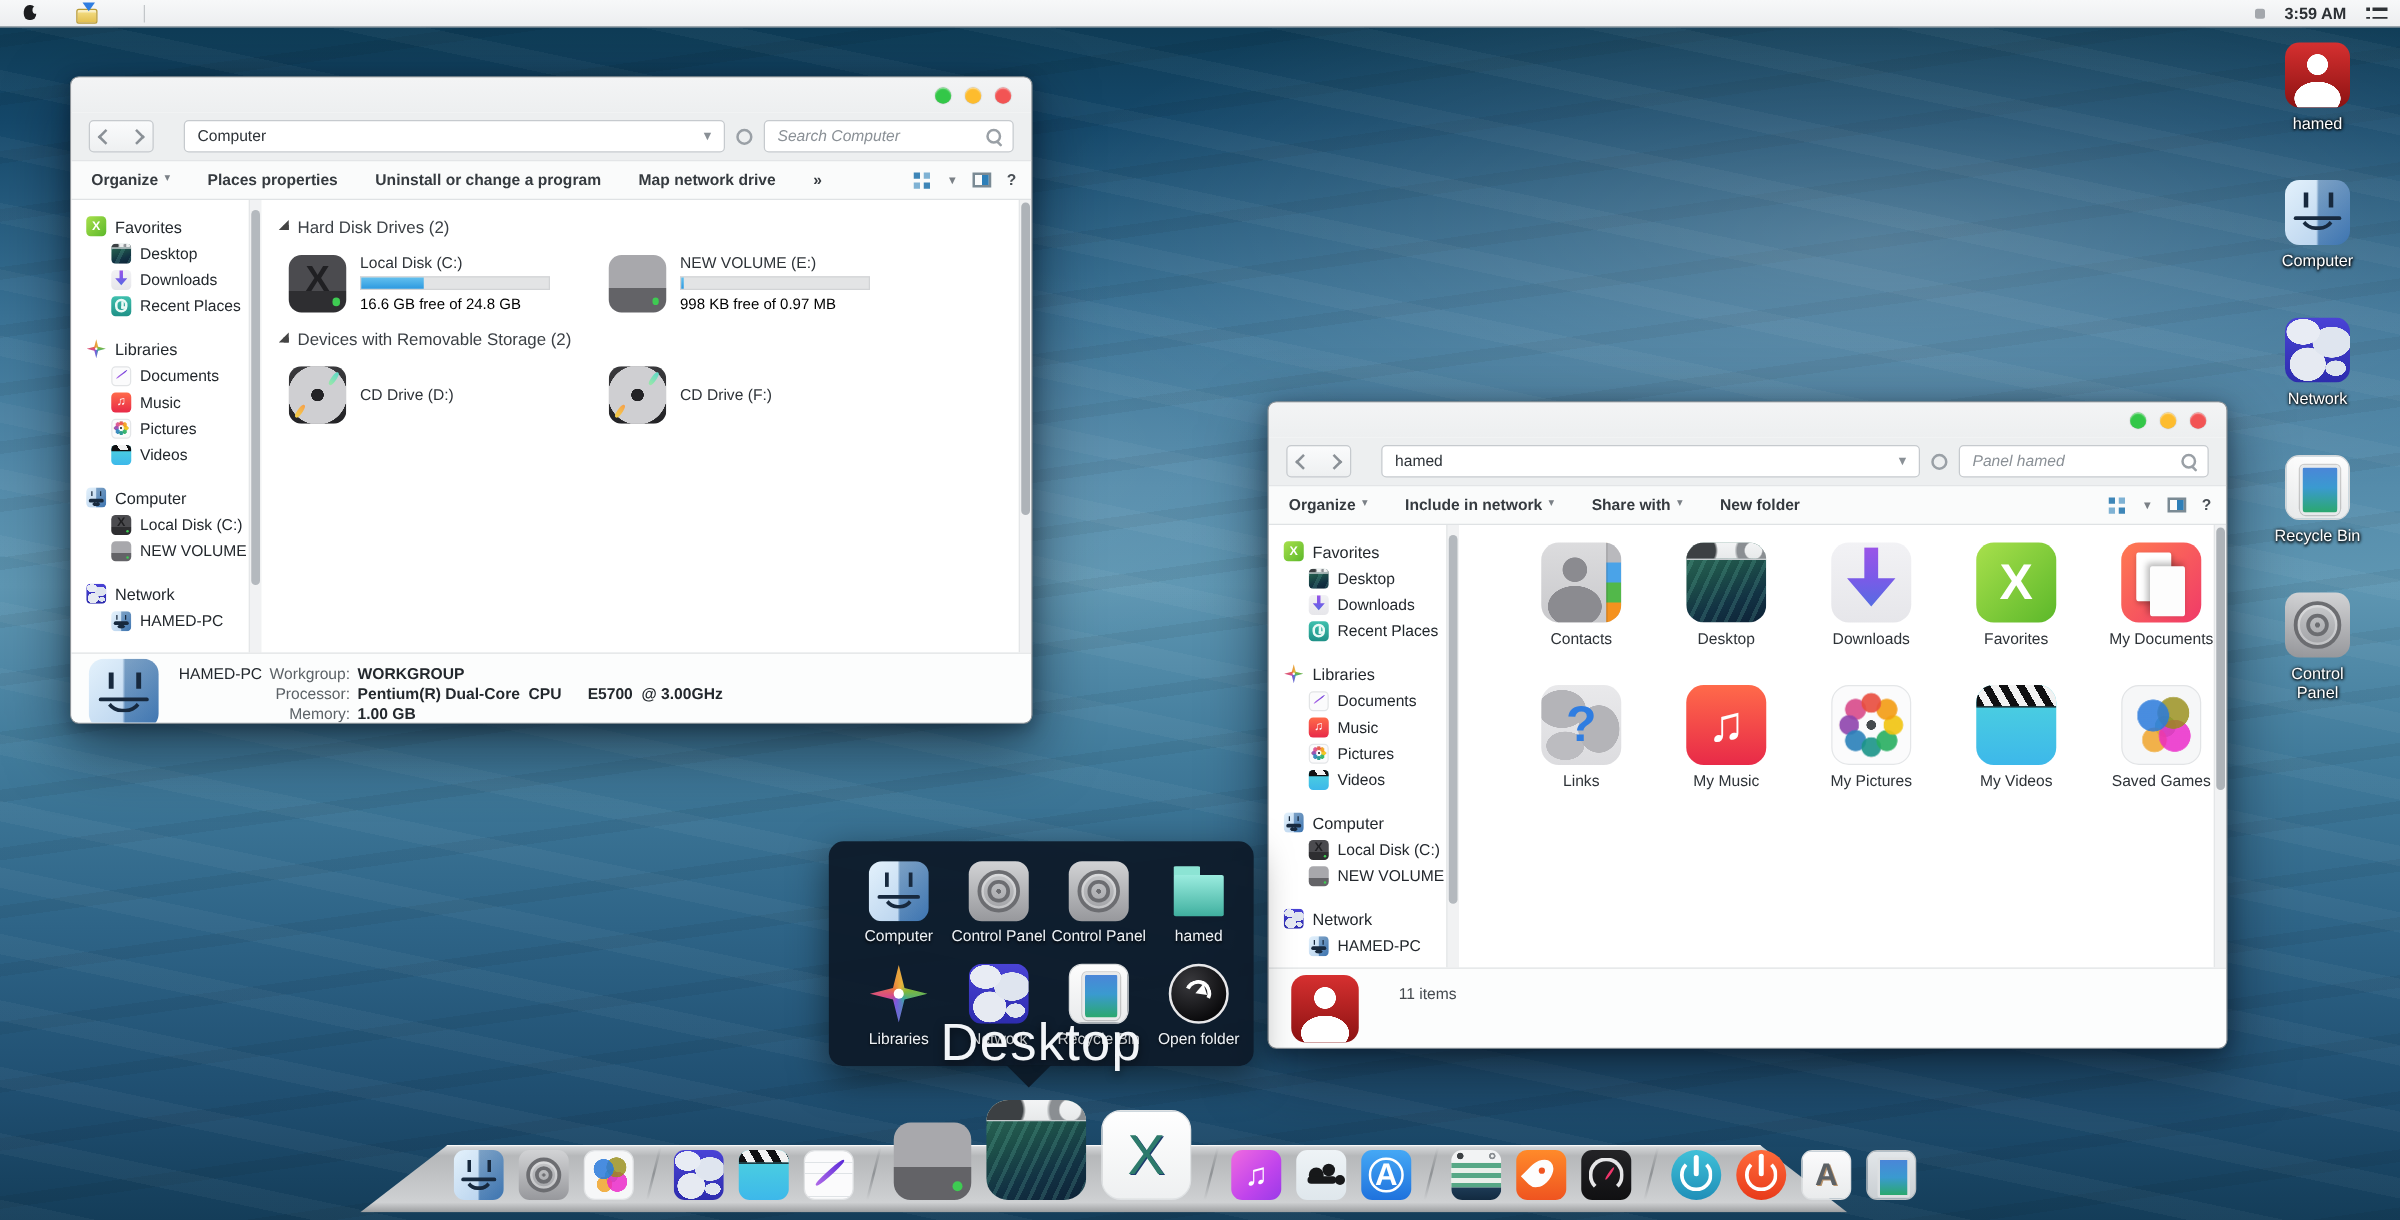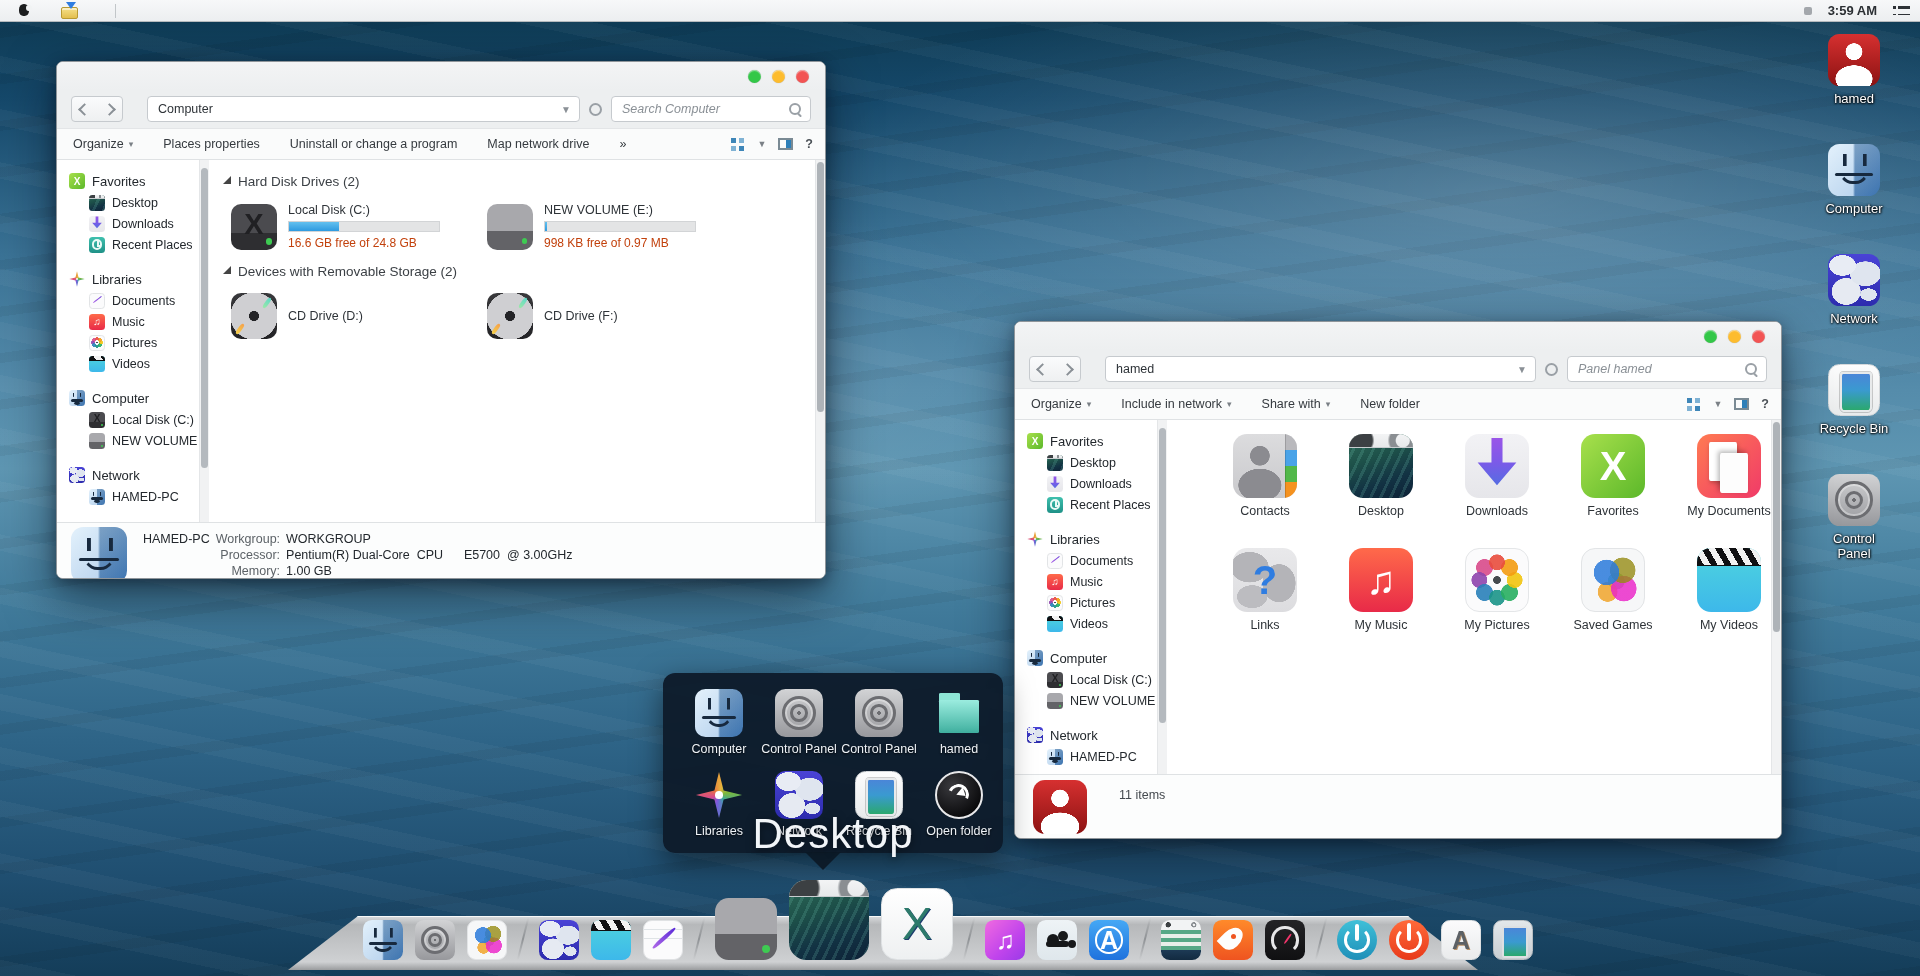--- a/index.html
+++ b/index.html
@@ -335,21 +335,21 @@
 .refresh-btn { width:13px; height:13px; border:2px solid #9aa0a6; border-radius:50%; margin:0 9px; }
 .searchbox { width:200px; height:26px; background:#fff; border:1px solid #c6cace; border-radius:4px;
   display:flex; align-items:center; padding:0 8px 0 10px; }
 .searchbox .ph { font-size:12.5px; font-style:italic; color:#8a9096; }
 .searchbox .mag { margin-left:auto; position:relative; width:14px; height:14px; }
 .searchbox .mag::before { content:""; position:absolute; left:1px; top:1px; width:8px; height:8px; border:2px solid #9aa0a6; border-radius:50%; }
 .searchbox .mag::after { content:""; position:absolute; right:0; bottom:0; width:5px; height:2px; background:#9aa0a6; transform:rotate(45deg); border-radius:2px; }
 
 .toolbar { height:32px; background:#fafbfb; border-top:1px solid #e3e5e7; border-bottom:1px solid #dfe2e4;
   display:flex; align-items:center; padding:0 16px; position:relative; }
-.tb-item { font-size:12.5px; color:#353a3f; margin-right:30px; display:flex; align-items:center; gap:5px; }
+.tb-item { font-size:12.5px; color:#353a3f; margin-right:30px; display:flex; align-items:flex-start; gap:5px;font-weight:bold; }
 .tb-item .dd { font-size:9px; color:#7a8086; }
 .tb-right { position:absolute; right:12px; display:flex; align-items:center; gap:12px; }
 .tb-viewgrid { position:relative; width:14px; height:13px; }
 .tb-viewgrid::before { content:""; position:absolute; left:0; top:0; width:5px; height:5px; background:#3e86b8;
   box-shadow:8px 0 0 #7fb2d4, 0 8px 0 #7fb2d4, 8px 8px 0 #3e86b8; }
 .tb-caret { font-size:9px; color:#7a8086; }
 .tb-preview { width:15px; height:12px; border:2px solid #7a8a94;
   background:linear-gradient(90deg, transparent 0 50%, #2e7fb8 50% 100%); }
 .tb-help { font-size:12.5px; color:#4a5056; font-weight:bold; }
 
@@ -367,33 +367,33 @@
 .content { flex:1; position:relative; overflow:hidden; }
 
 
 .grp-head { display:flex; align-items:center; gap:7px; font-size:13.5px; color:#3c4146; margin:14px 0 4px 14px; }
 .tri { width:0; height:0; border:4px solid transparent; border-right-color:#444; border-bottom-color:#444; margin-top:-4px; }
 .drv-grid { display:grid; grid-template-columns:256px 256px; margin-left:22px; }
 .drv-item { display:flex; gap:11px; margin-top:10px; align-items:center; }
 .drv-text .nm { font-size:12.5px; color:#2e3338; }
 .drv-bar { width:152px; height:11px; background:#e3e4e5; border:1px solid #d2d4d6; margin-top:4px; }
 .drv-bar .fill { height:100%; background:linear-gradient(180deg,#63c0ee,#2e9ae0); }
-.drv-text .free { font-size:12px; color:#c2410c; margin-top:4px; }
+.drv-text .free { font-size:12px; color:#000000; margin-top:4px; }
 .cd-item .nm { font-size:12.5px; color:#2e3338; }
 .c-scroll { position:absolute; right:0; top:0; bottom:0; width:10px; background:#f1f2f3; border-left:1px solid #e4e6e8; }
 .c-scroll .vthumb { position:absolute; left:1px; right:1px; border-radius:4px; background:#aeb3b8; }
 
 
 .details { position:relative; height:58px; border-top:1px solid #dfe2e4; background:#fcfdfd; display:flex; padding:4px 10px 0 14px; }
 .details .d-icon { margin-top:0; }
 .d-table { display:grid; grid-template-columns:max-content max-content auto; column-gap:6px; row-gap:0;
   margin-left:16px; margin-top:4px; align-content:start; }
 .d-name { font-size:12.5px; color:#23282d; grid-column:1; }
 .d-label { font-size:12.5px; color:#5c6267; text-align:right; grid-column:2; }
-.d-value { font-size:12.5px; color:#23282d; white-space:pre; grid-column:3; }
+.d-value { font-size:12.5px; color:#23282d; white-space:pre; grid-column:3;font-weight:bold; }
 .d-table > div { line-height:16px; }
 
 
 .hgrid { display:grid; grid-template-columns:repeat(5,116px); padding:14px 0 0 40px; }
 .hcell { width:116px; height:114px; display:flex; flex-direction:column; align-items:center; }
 .hcell .lbl { margin-top:6px; font-size:12.5px; color:#2e3338; }
 
 
 .statusbar { position:relative; height:66px; border-top:1px solid #dfe2e4; background:#fcfdfd; }
 .statusbar .s-icon { position:absolute; left:18px; top:5px; }
@@ -778,26 +778,26 @@
               </div>
               <div class="hcell">
                 <span class="icon ic-music-note" style="height: 64px; width: 64px; font-size: 40px;"></span>
                 <div class="lbl">My Music</div>
               </div>
               <div class="hcell">
                 <span class="icon ic-pictures-flower" style="height: 64px; width: 64px; font-size: 40px;"></span>
                 <div class="lbl">My Pictures</div>
               </div>
               <div class="hcell">
+                <span class="icon ic-videos-clapper" style="height: 64px; width: 64px; font-size: 40px;"></span>
+                <div class="lbl">My Videos</div>
+              </div>
+              <div class="hcell">
                 <span class="icon ic-saved-games" style="height: 64px; width: 64px; font-size: 40px;"></span>
                 <div class="lbl">Saved Games</div>
-              </div>
-              <div class="hcell">
-                <span class="icon ic-videos-clapper" style="height: 64px; width: 64px; font-size: 40px;"></span>
-                <div class="lbl">My Videos</div>
               </div>
             </div>
         <div class="c-scroll">
               <div class="vthumb" style="top:2px;height:210px;"></div>
             </div>
       </div>
     </div>
     <div class="statusbar">
       <span class="s-icon">
             <span class="icon ic-user-red" style="height: 54px; width: 54px; font-size: 33px;"></span>

